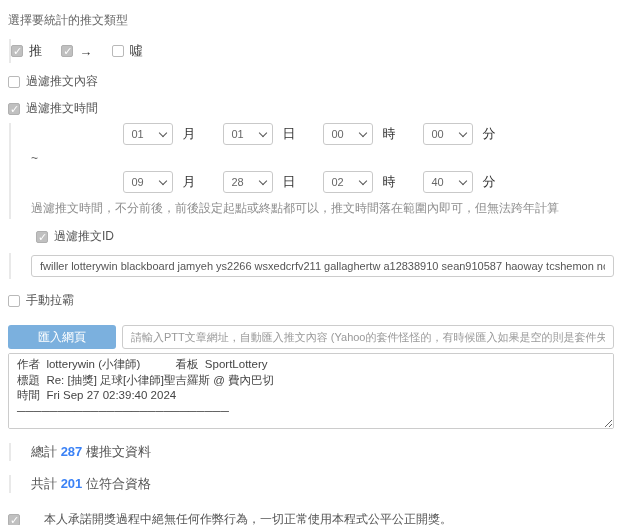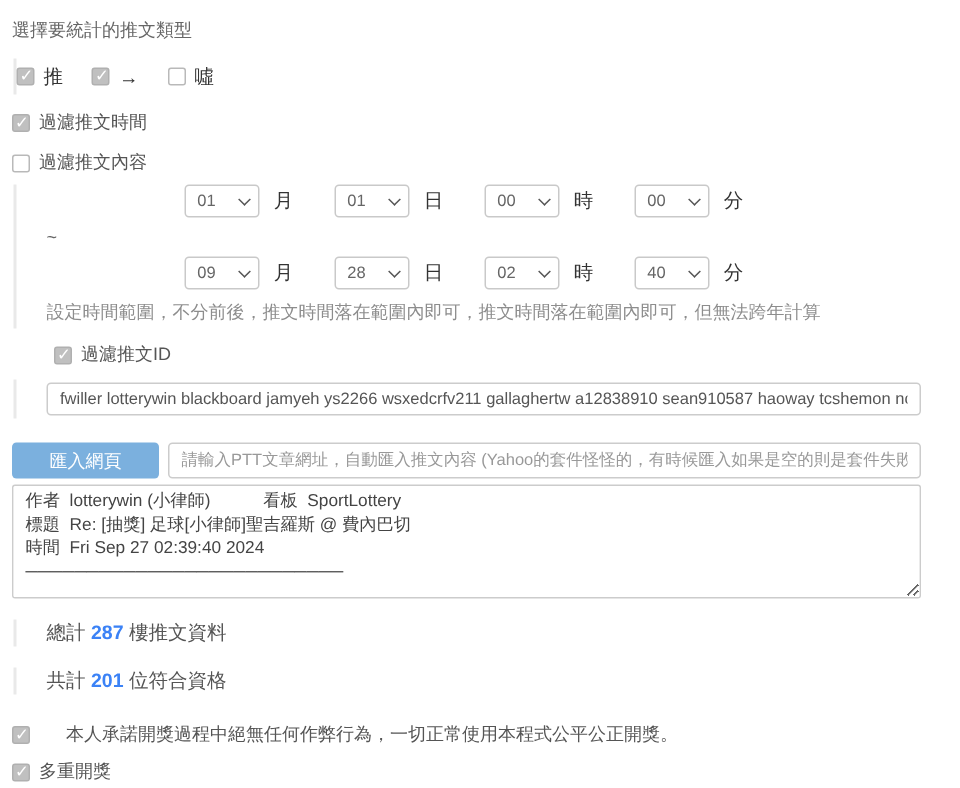--- a/index.html
+++ b/index.html
@@ -58,21 +58,21 @@
 
   input[type=text] {
     height:22px; border:1px solid #ccc; border-radius:3px;
     padding:0 8px; font-family:inherit; font-size:11px; color:#555;
     outline:none; width:100%;
   }
   input[type=text]::placeholder { color:#999; }
 
   .import-row { display:flex; margin-top:16px; }
   .btn-blue {
-    flex:none; width:98px; height:24px;
+    flex:none; width:108px; height:24px;
     background:#7bb0de; color:#fff; border:none; border-radius:3px;
     font-family:inherit; font-size:12px; cursor:pointer;
   }
   .import-row input { margin-left:6px; height:24px; }
 
   textarea {
     display:block; width:100%; height:76px; margin-top:4px;
     border:1px solid #ccc; border-radius:2px;
     padding:3px 8px; font-family:inherit; font-size:11.5px; line-height:1.35;
     color:#444; resize:vertical; overflow-y:scroll; outline:none;
@@ -104,29 +104,29 @@
       <span class="cb checked"></span>
       <span class="cb-label">→</span>
     </span>
     <span class="opt">
       <span class="cb"></span>
       <span class="cb-label">噓</span>
     </span>
   </div>
 
   <div class="cb-row">
-    <span class="cb checked"></span>
-    <span class="cb-label">過濾推文時間</span>
-  </div>
-
-  <div class="cb-row">
     <span class="cb"></span>
     <span class="cb-label">過濾推文內容</span>
   </div>
 
+  <div class="cb-row">
+    <span class="cb checked"></span>
+    <span class="cb-label">過濾推文時間</span>
+  </div>
+
   <div class="indent" style="margin-top:4px; padding-bottom:2px;">
     <div class="daterow">
       <span class="dgroup">
         <span class="sel">
           <span>01</span>
             <span class="chev"></span>
         </span>
         <span class="unit">月</span>
       </span>
       <span class="dgroup">
@@ -178,32 +178,36 @@
       </span>
       <span class="dgroup">
         <span class="sel">
           <span>40</span>
             <span class="chev"></span>
         </span>
         <span class="unit">分</span>
       </span>
     </div>
 
-    <div class="note">設定時間範圍，不分前後，推文時間落在範圍內即可，推文時間落在範圍內即可，但無法跨年計算</div>
+    <div class="note">過濾推文時間，不分前後，前後設定起點或終點都可以，推文時間落在範圍內即可，但無法跨年計算</div>
   </div>
 
   <div class="cb-row" style="margin-top:9px;margin-left:28px;">
     <span class="cb checked"></span>
     <span class="cb-label">過濾推文ID</span>
   </div>
 
   <div class="indent" style="margin-top:8px; padding-top:2px; padding-bottom:2px;">
     <input type="text" value="fwiller lotterywin blackboard jamyeh ys2266 wsxedcrfv211 gallaghertw a12838910 sean910587 haoway tcshemon ncky joresetan furious1320 dadatou lililalaking p274y blacl" style="">
   </div>
 
+  <div class="cb-row" style="margin-top:13px;">
+    <span class="cb"></span>
+    <span class="cb-label">手動拉霸</span>
+  </div>
 
   <div class="import-row">
     <button class="btn-blue">匯入網頁</button>
     <input type="text" placeholder="請輸入PTT文章網址，自動匯入推文內容 (Yahoo的套件怪怪的，有時候匯入如果是空的則是套件失敗，請改用手動複製貼上，感謝orz)" style="">
   </div>
 
   <textarea spellcheck="false" style="">作者  lotterywin (小律師)           看板  SportLottery
 標題  Re: [抽獎] 足球[小律師]聖吉羅斯 @ 費內巴切
 時間  Fri Sep 27 02:39:40 2024
 ──────────────────────────

